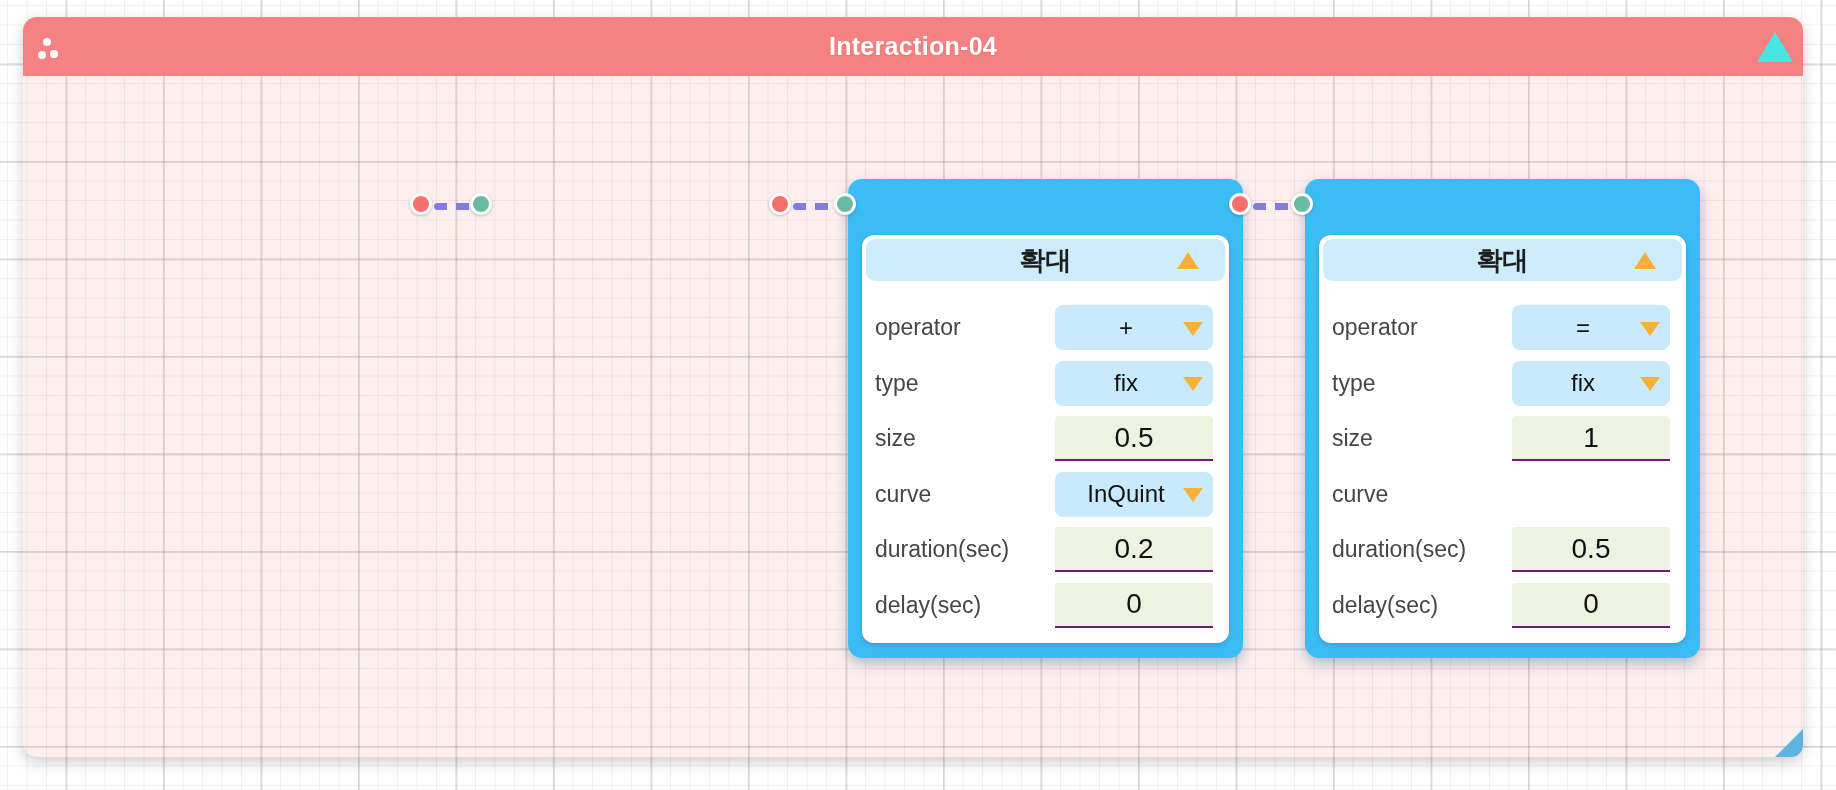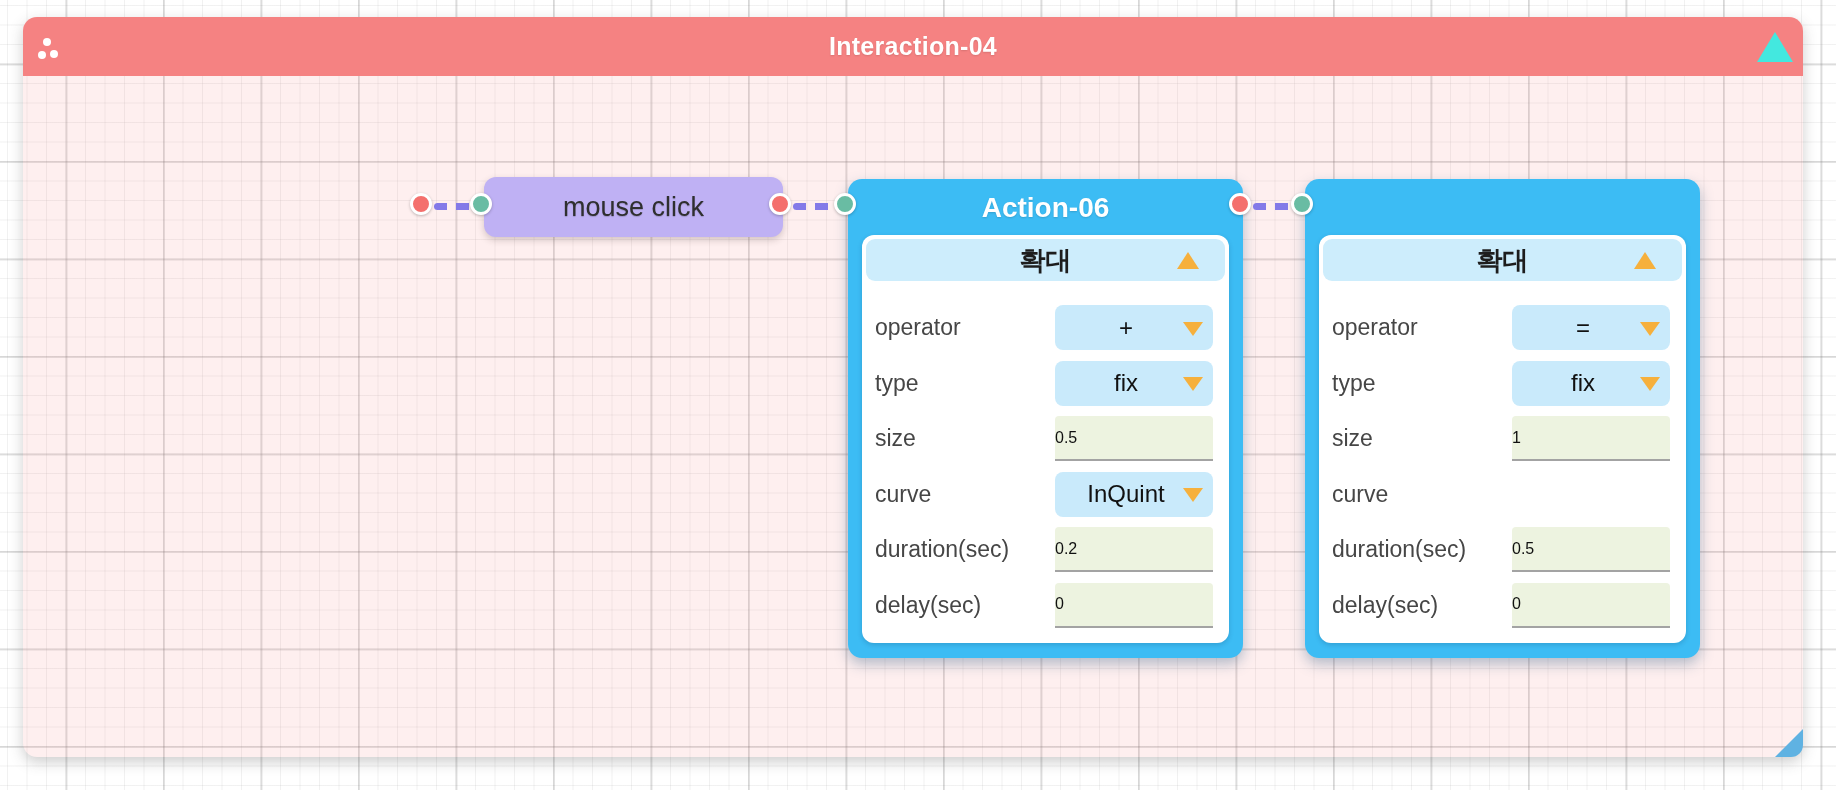--- a/index.html
+++ b/index.html
@@ -80,59 +80,55 @@
   .prop-row{height:55.5px;display:flex;align-items:center;justify-content:space-between;}
   .prop-label{font-size:23px;color:var(--label-gray);}
   .dropdown{position:relative;width:158px;height:45px;border-radius:8px;
     background:var(--dropdown-blue);display:flex;align-items:center;justify-content:center;
     cursor:pointer;}
   .dropdown .val{font-size:24px;color:#111;transform:translateX(-8px);}
   .tri-down{position:absolute;right:10px;top:50%;margin-top:-6px;width:0;height:0;
     border-left:10px solid transparent;border-right:10px solid transparent;
     border-top:14px solid var(--orange);}
   .num-input{width:158px;height:45px;border:none;outline:none;border-radius:4px 4px 0 0;
-    background:var(--input-green);border-bottom:2px solid #a3a3a3;text-align:left;
-    font-size:16px;color:#111;font-family:inherit;}
+    background:var(--input-green);border-bottom:2px solid #701a75;text-align:center;
+    font-size:28px;color:#111;font-family:inherit;}
 </style>
 </head>
 <body>
 
 <div class="canvas">
 
   <div class="group-panel">
     <div class="group-header">
       <span class="group-dots">
           <i></i>
           <i></i>
           <i></i>
         </span>
       <div class="group-title">Interaction-04</div>
       <div class="collapse-tri"></div>
     </div>
     <div class="resize-handle"></div>
   </div>
 
 
-  <div class="node event-node">
-    <div class="node-label">mouse click</div>
-  </div>
 
   <div class="port port-out" style="left:410px"></div>
   <div class="port port-in" style="left:470px"></div>
   <div class="port port-out" style="left:769px"></div>
   <div class="port port-in" style="left:834px"></div>
   <div class="port port-out" style="left:1229px"></div>
   <div class="port port-in" style="left:1291px"></div>
 
   <div class="wire" style="left:434px;width:40px"></div>
   <div class="wire" style="left:793px;width:40px"></div>
   <div class="wire" style="left:1253px;width:40px"></div>
 
   <div class="action-panel" style="left:848px">
-    <div class="action-title">Action-06</div>
     <div class="card">
       <div class="section-bar">
         <span class="section-title">확대</span>
         <span class="tri-up-sm"></span>
       </div>
       <div class="rows">
         <div class="prop-row">
           <span class="prop-label">operator</span>
           <div class="dropdown">
             <span class="val">+</span>

